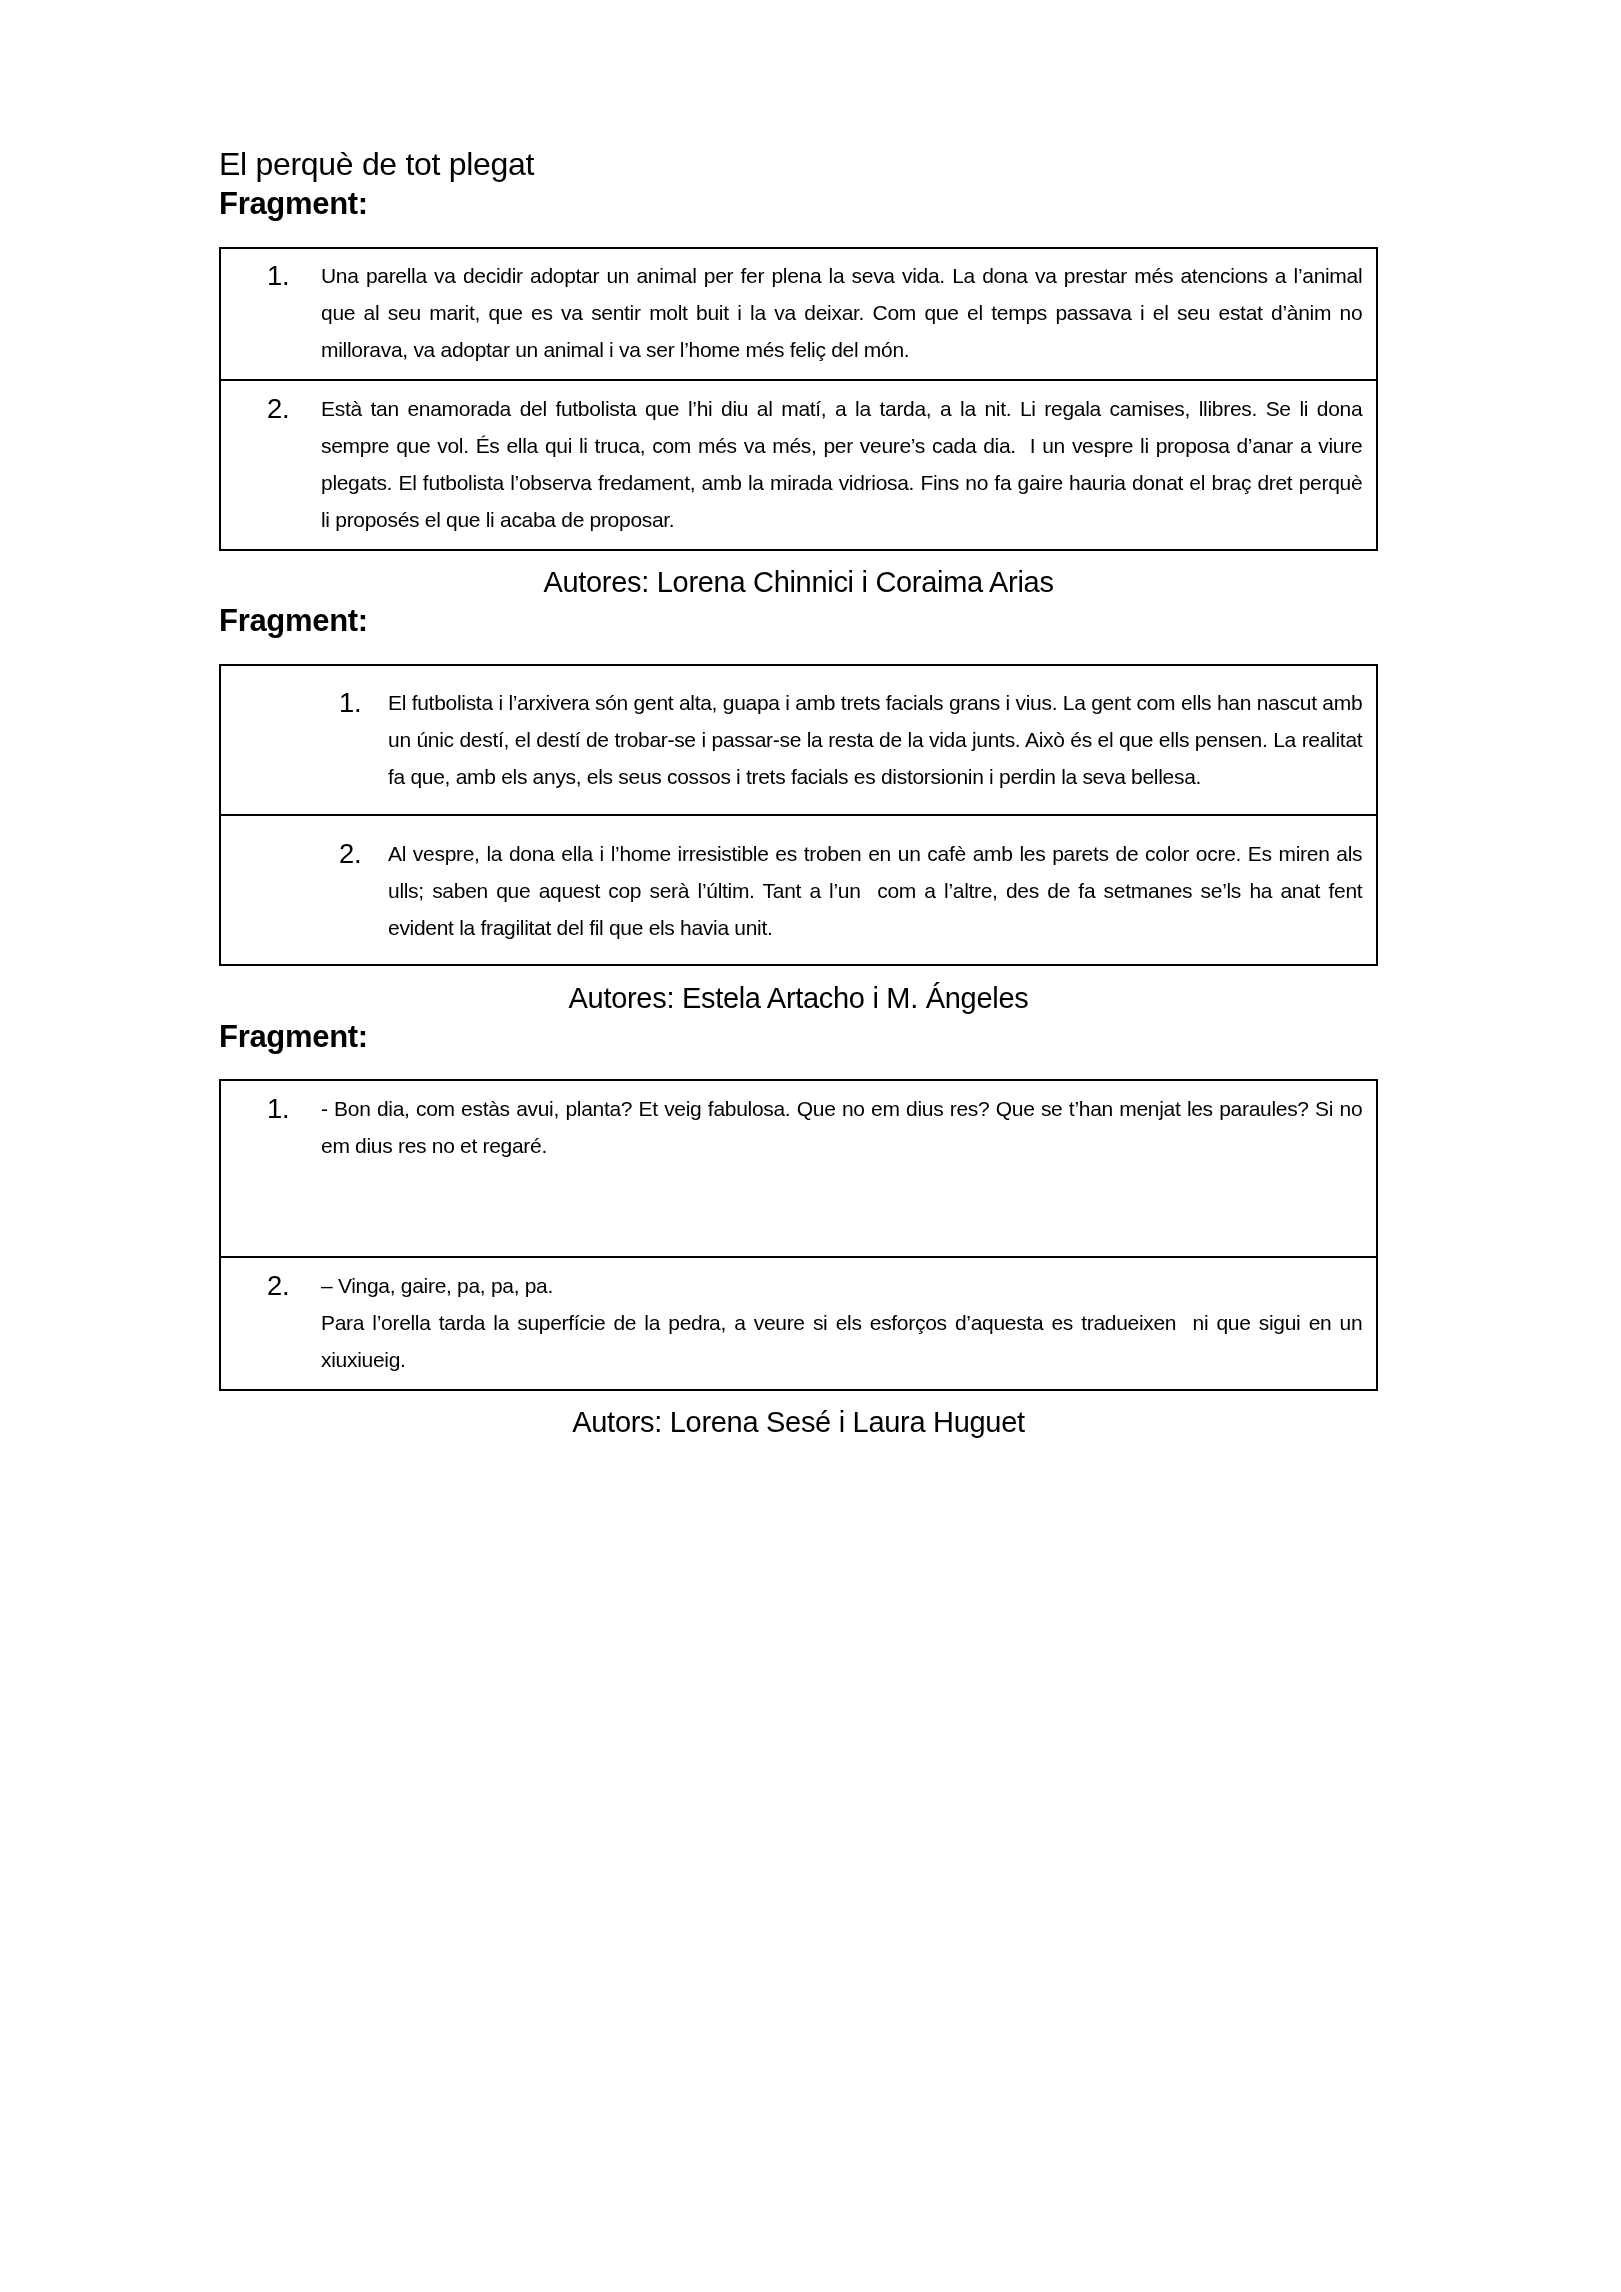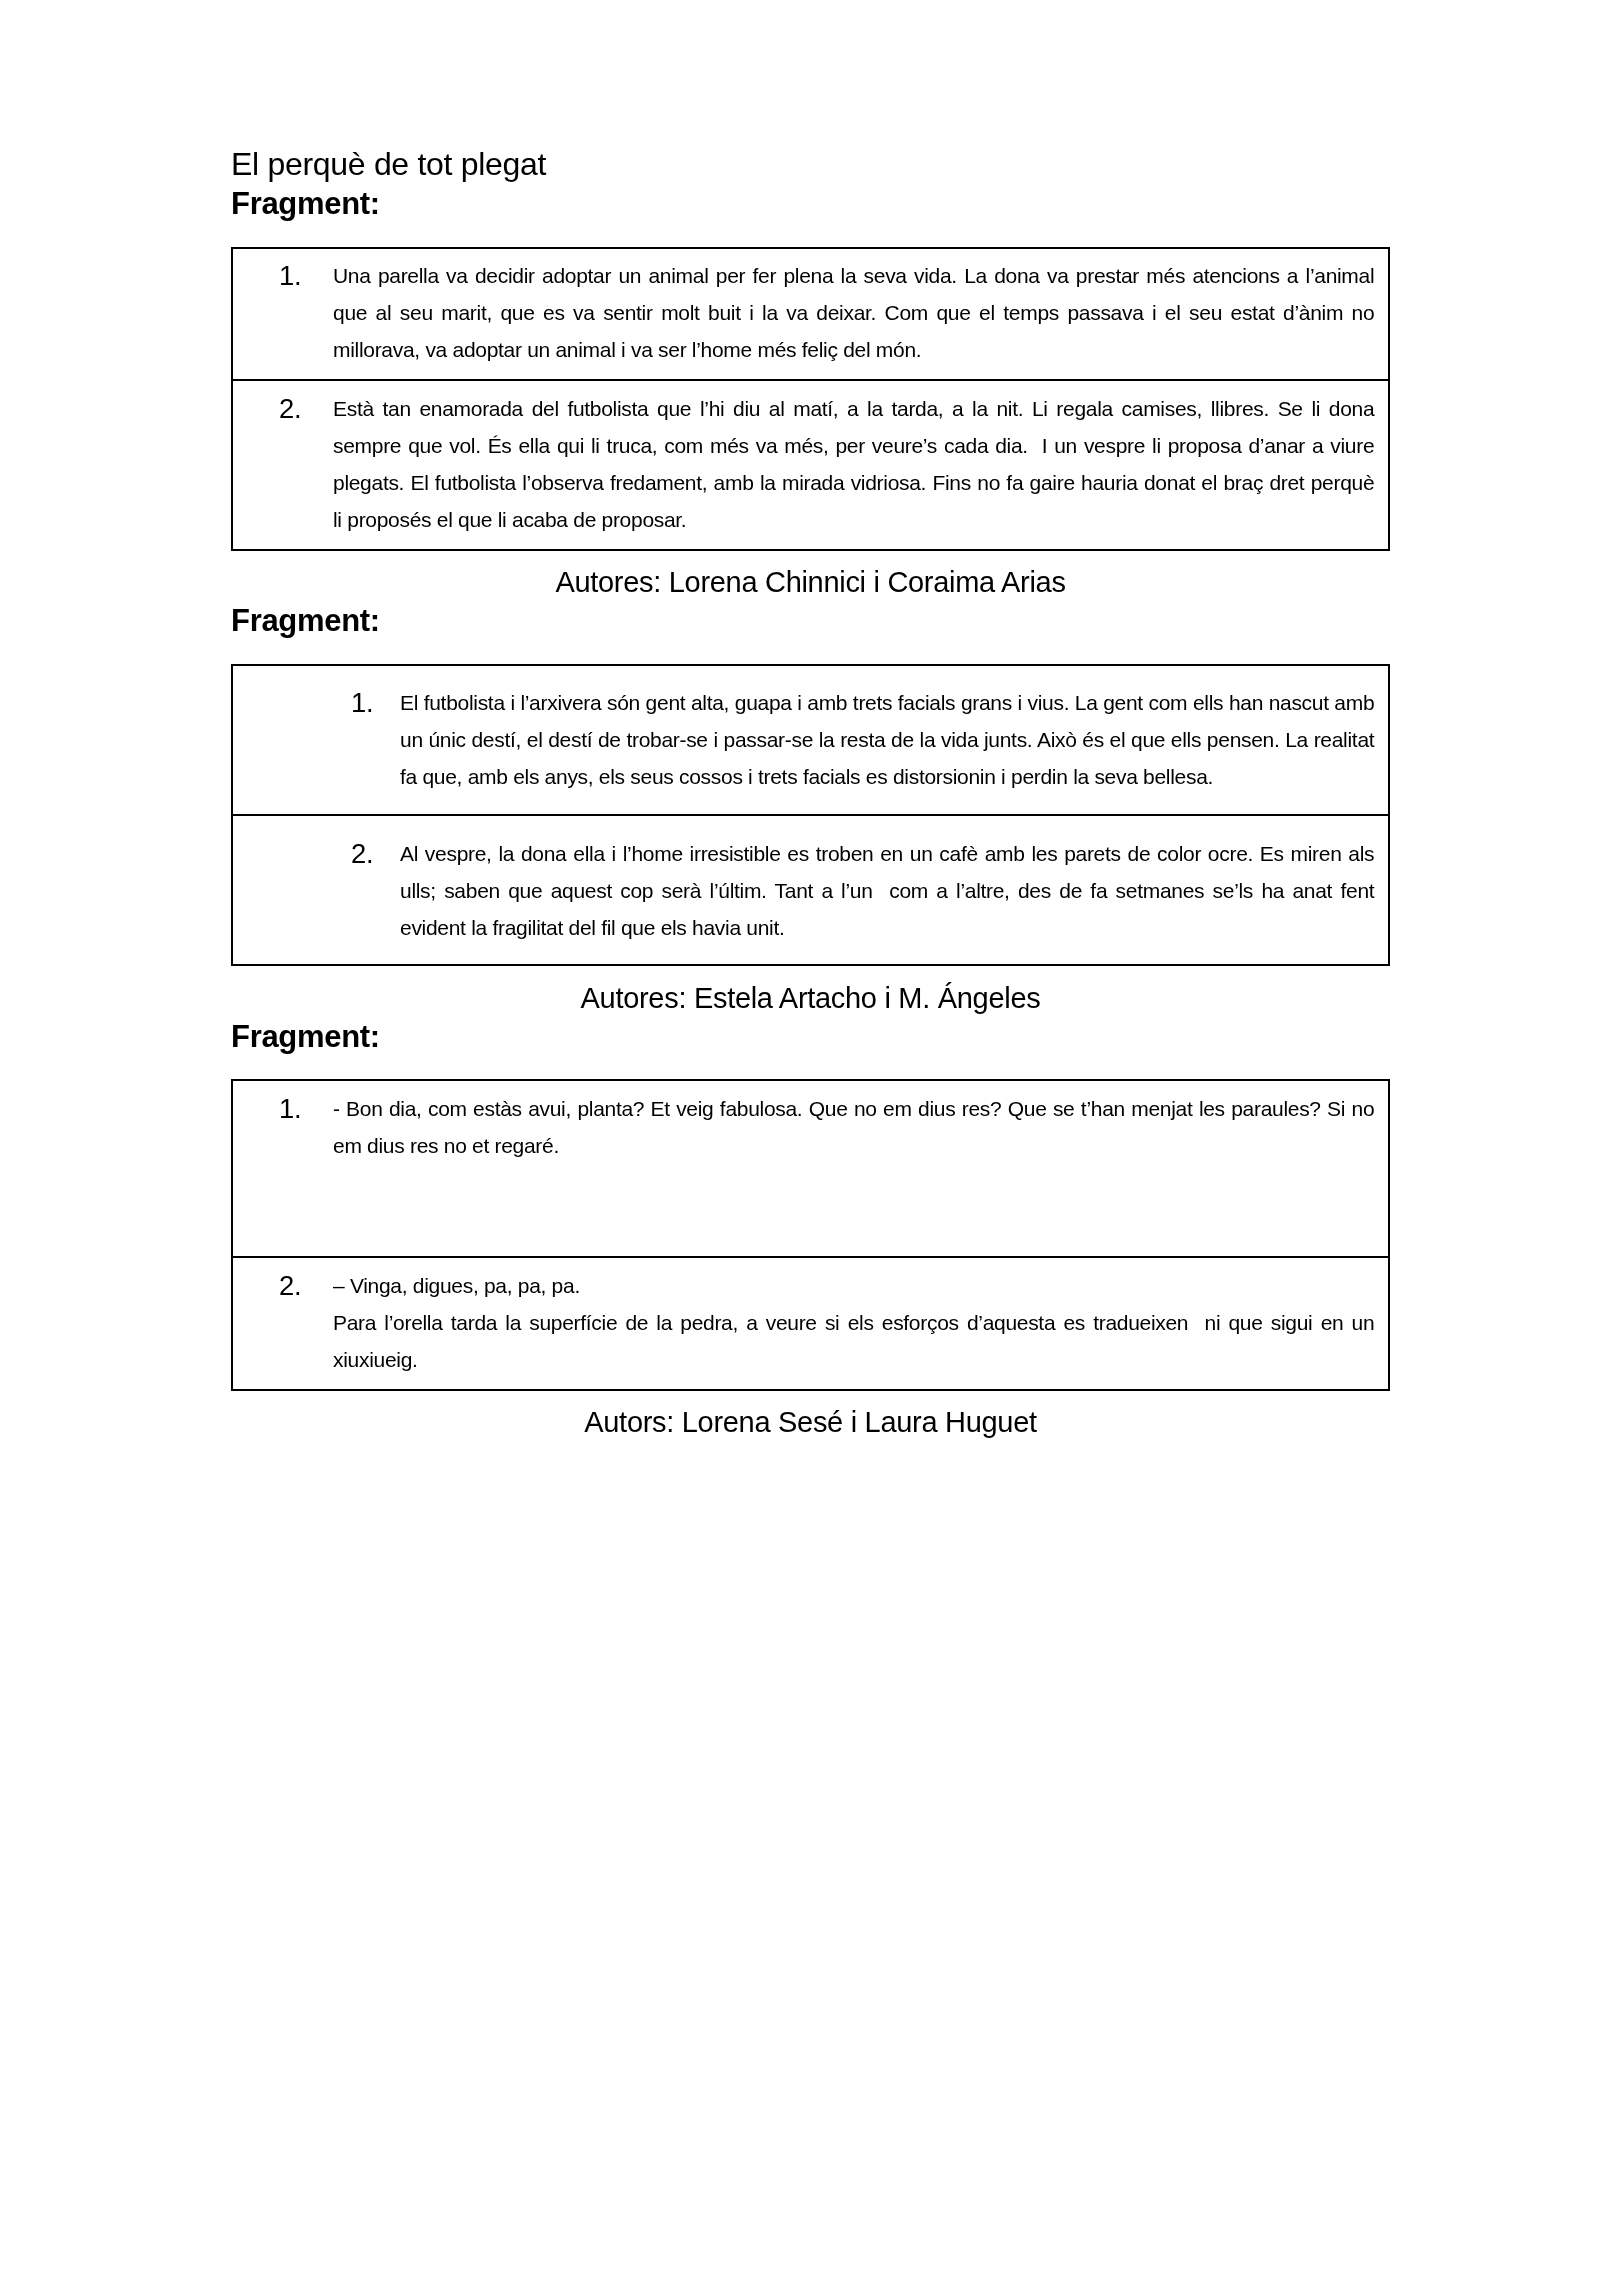--- a/index.html
+++ b/index.html
@@ -10,21 +10,21 @@
   body {
     width: 1621px;
     height: 2293px;
     position: relative;
     font-family: "Liberation Sans", "DejaVu Sans", sans-serif;
     color: #000000;
     overflow: hidden;
   }
   .content {
     position: absolute;
-    left: 231px;
+    left: 219px;
     top: 145px;
     width: 1159px;
   }
   .page-title {
     font-size: 32px;
     line-height: 39px;
     letter-spacing: -0.3px;
     font-weight: 400;
     margin: 0;
   }
@@ -160,21 +160,21 @@
             <div class="txt">- Bon dia, com estàs avui, planta? Et veig fabulosa. Que no em dius res? Que se t’han menjat les paraules? Si no em dius res no et regaré.</div>
           </div>
         </div>
       </td>
     </tr>
     <tr>
       <td>
         <div class="item">
           <span class="num">2.</span>
           <div class="txt-wrap">
-            <div class="txt">– Vinga, digues, pa, pa, pa.</div>
+            <div class="txt">– Vinga, gaire, pa, pa, pa.</div>
             <div class="txt2">Para l’orella tarda la superfície de la pedra, a veure si els esforços d’aquesta es tradueixen  ni que sigui en un xiuxiueig.</div>
           </div>
         </div>
       </td>
     </tr>
   </tbody>
     </table>
   <div class="authors">Autors: Lorena Sesé i Laura Huguet</div>
 
 </div>

